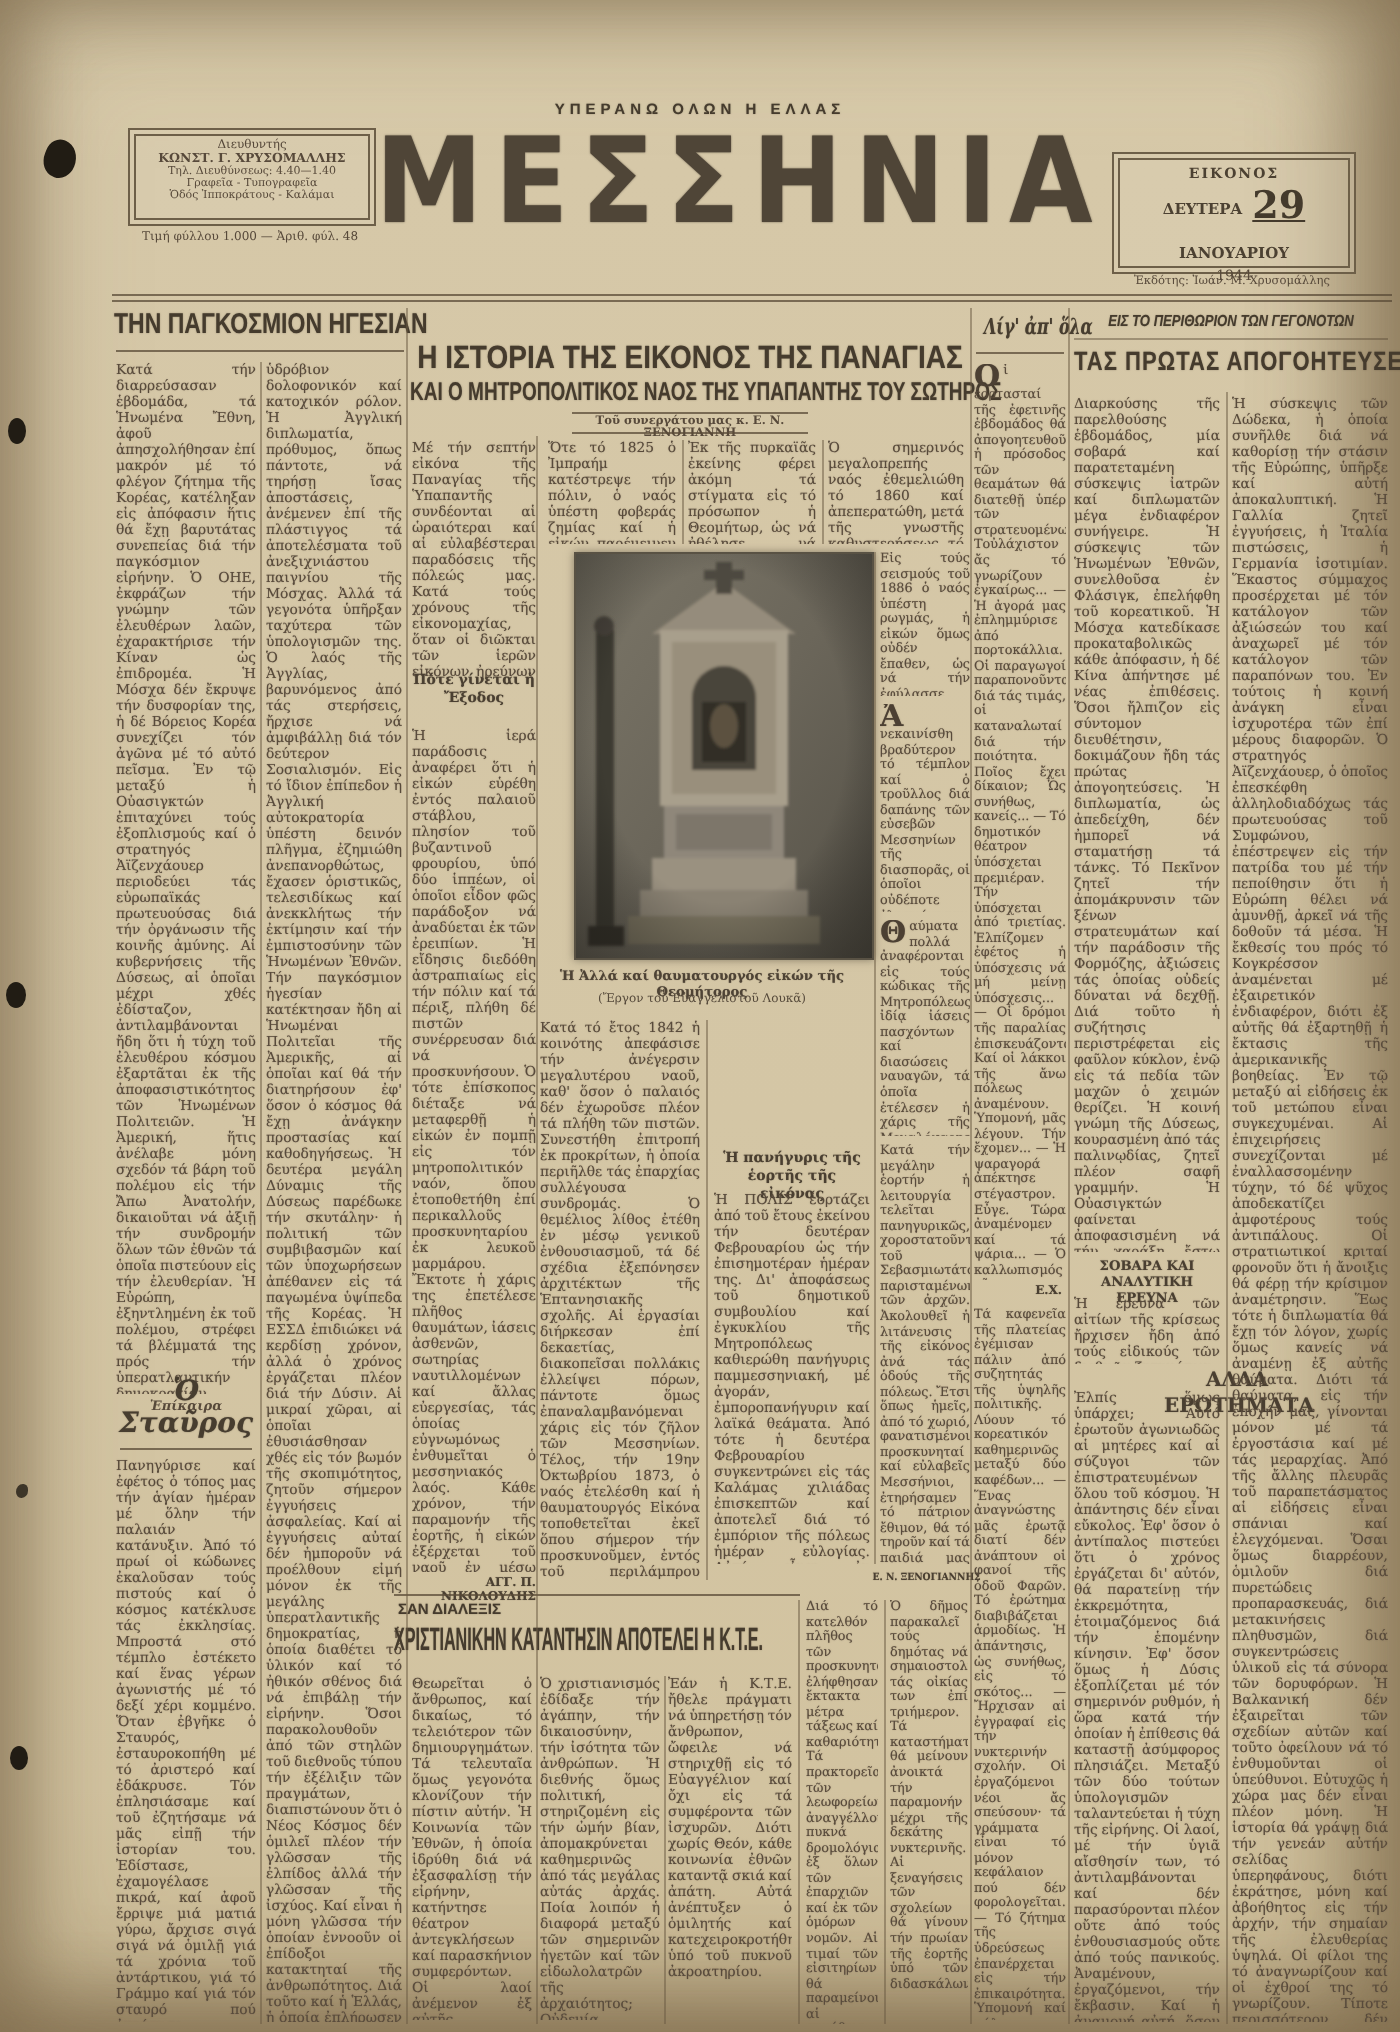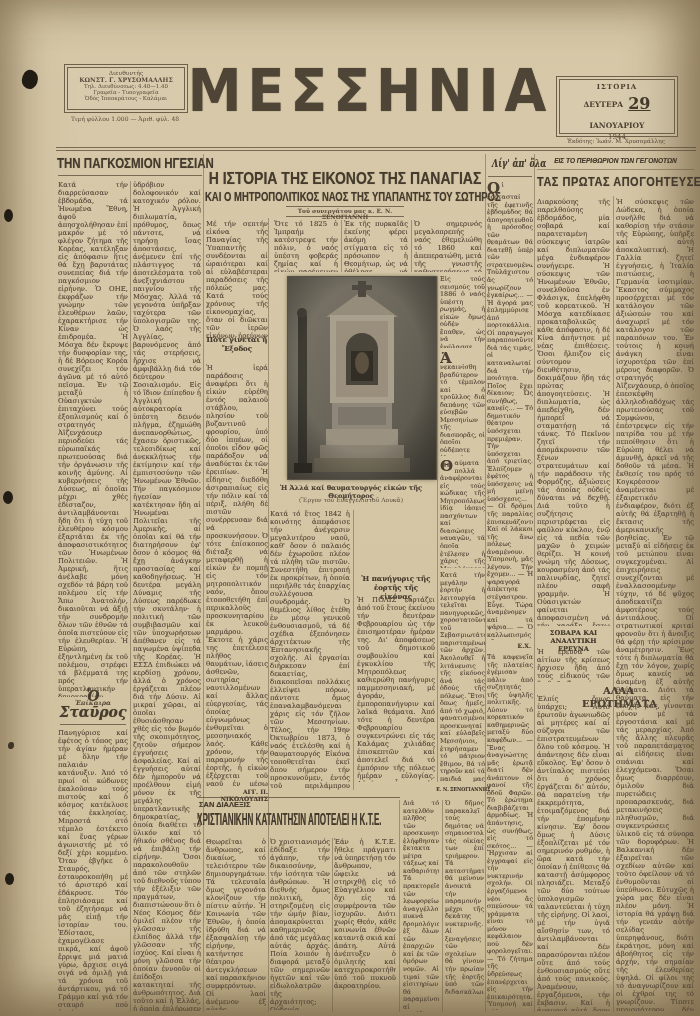--- a/index.html
+++ b/index.html
@@ -32,38 +32,39 @@
 <body>
 
 <div class="page">
 
   <div class="mark" style="left:22px;top:70px;width:16px;height:19px;border-radius:45% 60% 50% 55%;transform:rotate(22deg);"></div>
   <div class="mark" style="left:4px;top:209px;width:9px;height:13px;border-radius:50%;"></div>
   <div class="mark" style="left:3px;top:491px;width:10px;height:13px;border-radius:50%;"></div>
   <div class="mark" style="left:5px;top:873px;width:9px;height:12px;border-radius:50%;"></div>
   <div class="mark" style="left:8px;top:742px;width:6px;height:7px;border-radius:60% 40% 55% 45%;opacity:.8;"></div>
 
+  <div class="abs head ctr" style="left:150px;top:50px;width:400px;font-size:7.5px;letter-spacing:2.5px;">ΥΠΕΡΑΝΩ ΟΛΩΝ Η ΕΛΛΑΣ</div>
 
   <div class="abs ctr" style="left:178px;top:56px;width:384px;font-family:'DejaVu Sans',sans-serif;font-weight:bold;font-size:54px;letter-spacing:6px;color:#4f4537;transform:scaleY(1.1);transform-origin:top center;text-shadow:0 0 1px rgba(79,69,55,.8);">ΜΕΣΣΗΝΙΑ</div>
 
 
   <div class="abs boxed" style="left:64px;top:64px;width:122px;height:47px;">
     <div class="ctr" style="font-size:6px;margin-top:4px;">Διευθυντής</div>
     <div class="ctr b" style="font-size:6.2px;">ΚΩΝΣΤ. Γ. ΧΡΥΣΟΜΑΛΛΗΣ</div>
     <div class="ctr" style="font-size:5.5px;">Τηλ. Διευθύνσεως: 4.40—1.40</div>
     <div class="ctr" style="font-size:5.5px;">Γραφεῖα - Τυπογραφεῖα</div>
     <div class="ctr" style="font-size:5.5px;">Ὁδός Ἱπποκράτους - Καλάμαι</div>
   </div>
   <div class="abs ctr" style="left:60px;top:115px;width:130px;font-size:6px;">Τιμή φύλλου 1.000 — Ἀριθ. φύλ. 48</div>
 
   <div class="abs boxed" style="left:556px;top:76px;width:120px;height:59px;">
-    <div class="ctr b" style="font-size:7px;letter-spacing:1px;margin-top:5px;color:#4c4132;">ΙΣΤΟΡΙΑ</div>
+    <div class="ctr b" style="font-size:7px;letter-spacing:1px;margin-top:5px;color:#4c4132;">ΕΙΚΟΝΟΣ</div>
     <div class="ctr" style="margin-top:1px;">
       <span class="b" style="font-size:7.5px;color:#4c4132;">ΔΕΥΤΕΡΑ</span>
-      <span class="b" style="font-size:16px;color:#443a2c;vertical-align:-2px;text-decoration:underline;">29</span>
+      <span class="b" style="font-size:19px;color:#443a2c;vertical-align:-2px;text-decoration:underline;">29</span>
       <span class="b" style="font-size:7.5px;color:#4c4132;">ΙΑΝΟΥΑΡΙΟΥ</span>
     </div>
     <div class="ctr" style="font-size:7px;margin-top:1px;">1944</div>
   </div>
   <div class="abs ctr" style="left:548px;top:138px;width:136px;font-size:5.8px;">Ἐκδότης: Ἰωάν. Μ. Χρυσομάλλης</div>
 
   <div class="hrule" style="left:56px;top:147px;width:640px;"></div>
   <div class="hrule" style="left:56px;top:150px;width:640px;"></div>
 
   <div class="abs head ctr" style="left:57px;top:155px;width:146px;font-size:11.5px;white-space:nowrap;transform:scaleY(1.25);transform-origin:top center;">ΤΗΝ ΠΑΓΚΟΣΜΙΟΝ ΗΓΕΣΙΑΝ</div>

